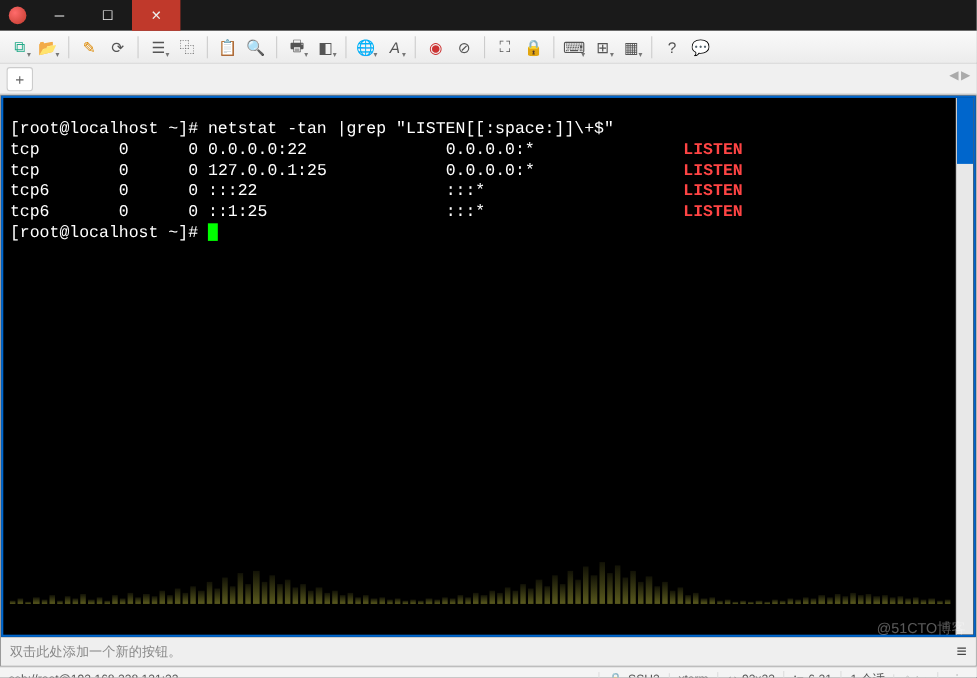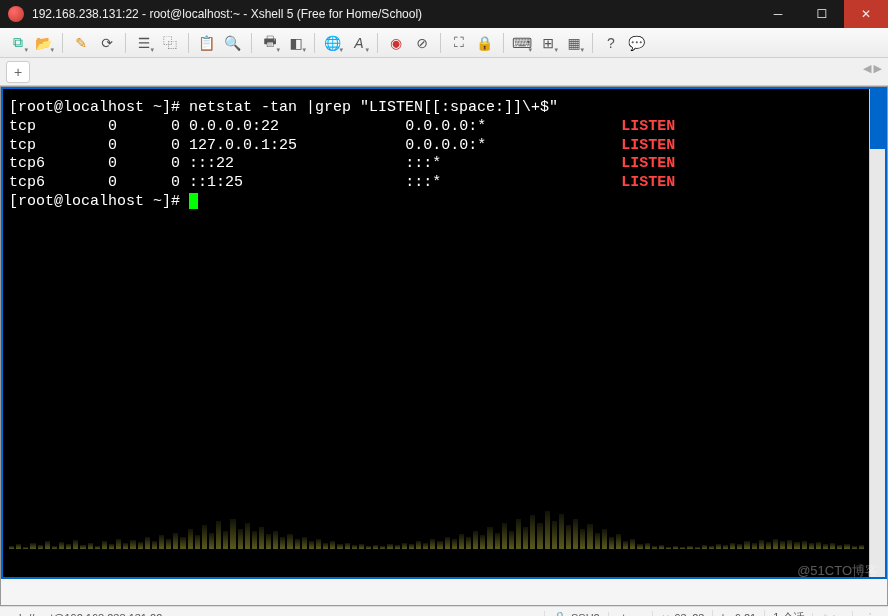--- a/index.html
+++ b/index.html
@@ -21,21 +21,21 @@
 .session-tab { height: 24px; padding: 0 24px 0 8px; background: #0099e5; color: #fff; border-radius: 4px 4px 0 0; display: flex; align-items: center; font-size: 12px; cursor: pointer; position: relative; margin-right: 2px; }
 .session-tab .status-dot { width: 8px; height: 8px; background: #2ecc71; border-radius: 50%; margin-right: 6px; }
 .session-tab .tab-close { position: absolute; right: 6px; font-size: 12px; cursor: pointer; opacity: 0.8; }
 .new-tab { width: 24px; height: 22px; background: #fff; border: 1px solid #ccc; border-radius: 3px; display: flex; align-items: center; justify-content: center; cursor: pointer; margin-left: 2px; margin-bottom: 2px; font-size: 14px; color: #666; }
 .tab-nav { position: absolute; right: 6px; top: 4px; display: flex; gap: 2px; color: #aaa; font-size: 11px; }
 
 .terminal-container { position: relative; background: #f5f5f5; height: 520px; border: 1px solid #999; margin: 0; }
 .terminal-border { border: 2px solid #0066cc; background: #000; height: 492px; position: relative; overflow: hidden; }
 .terminal-scroll { position: absolute; right: 0; top: 0; width: 16px; height: 100%; background: #e8e8e8; border-left: 1px solid #ccc; }
 .scroll-thumb { position: absolute; top: 0; left: 0; width: 100%; height: 60px; background: #0066cc; }
-.terminal { font-family: "Consolas", "Courier New", monospace; font-size: 15px; color: #fff; padding: 10px 6px; line-height: 1.25; white-space: pre; }
+.terminal { font-family: "Consolas", "Courier New", monospace; font-size: 15px; color: #fff; padding: 20px 6px; line-height: 1.25; white-space: pre; }
 .term-red { color: #ff4444; font-weight: bold; }
 .term-prompt { color: #fff; }
 .cursor-block { display: inline-block; width: 9px; height: 16px; background: #00ff00; vertical-align: middle; }
 
 .visualizer { position: absolute; bottom: 28px; left: 2px; right: 18px; height: 50px; pointer-events: none; display: flex; align-items: flex-end; gap: 2px; padding: 0 4px; }
 .vis-bar { flex: 1; background: linear-gradient(to top, rgba(180,180,60,0.5), rgba(180,180,60,0.1)); max-width: 6px; }
 
 .button-bar { height: 26px; background: #efefef; border-top: 1px solid #ccc; display: flex; align-items: center; padding: 0 8px; color: #888; font-size: 12px; justify-content: space-between; }
 .hamburger { font-size: 16px; color: #444; cursor: pointer; }
 
@@ -45,21 +45,20 @@
 .status-seg:first-of-type { border-left: none; }
 .cap-ind { font-size: 9px; color: #bbb; }
 
 .watermark { position: absolute; right: 10px; bottom: 36px; color: rgba(255,255,255,0.35); font-size: 13px; pointer-events: none; z-index: 10; }
 </style>
 </head>
 <body>
 
 <div class="titlebar">
   <div class="app-icon"></div>
-  <div class="titlebar-text">192.168.238.131:22 - root@localhost:~ - Xshell 5 (Free for Home/School)</div>
   <div class="win-controls">
     <div class="win-btn">─</div>
     <div class="win-btn">☐</div>
     <div class="win-btn close">✕</div>
   </div>
 </div>
 
 <div class="toolbar">
   <div class="tool-btn" style="color:#2a8;">⧉<span class="dropdown-caret">▾</span></div>
   <div class="tool-btn" style="color:#c90;">📂<span class="dropdown-caret">▾</span></div>
@@ -242,20 +241,24 @@
         <div class="vis-bar" style="height: 4px;"></div>
         <div class="vis-bar" style="height: 5px;"></div>
         <div class="vis-bar" style="height: 3px;"></div>
         <div class="vis-bar" style="height: 4px;"></div>
       </div>
     <div class="terminal-scroll">
       <div class="scroll-thumb"></div>
     </div>
   </div>
 
+  <div class="button-bar">
+    <span>双击此处添加一个新的按钮。</span>
+    <span class="hamburger">≡</span>
+  </div>
 </div>
 
 <div class="statusbar">
   <div class="status-left">ssh://root@192.168.238.131:22</div>
   <div class="status-seg">
       <span>🔒</span>
       <span>SSH2</span>
     </div>
   <div class="status-seg">xterm</div>
   <div class="status-seg">

